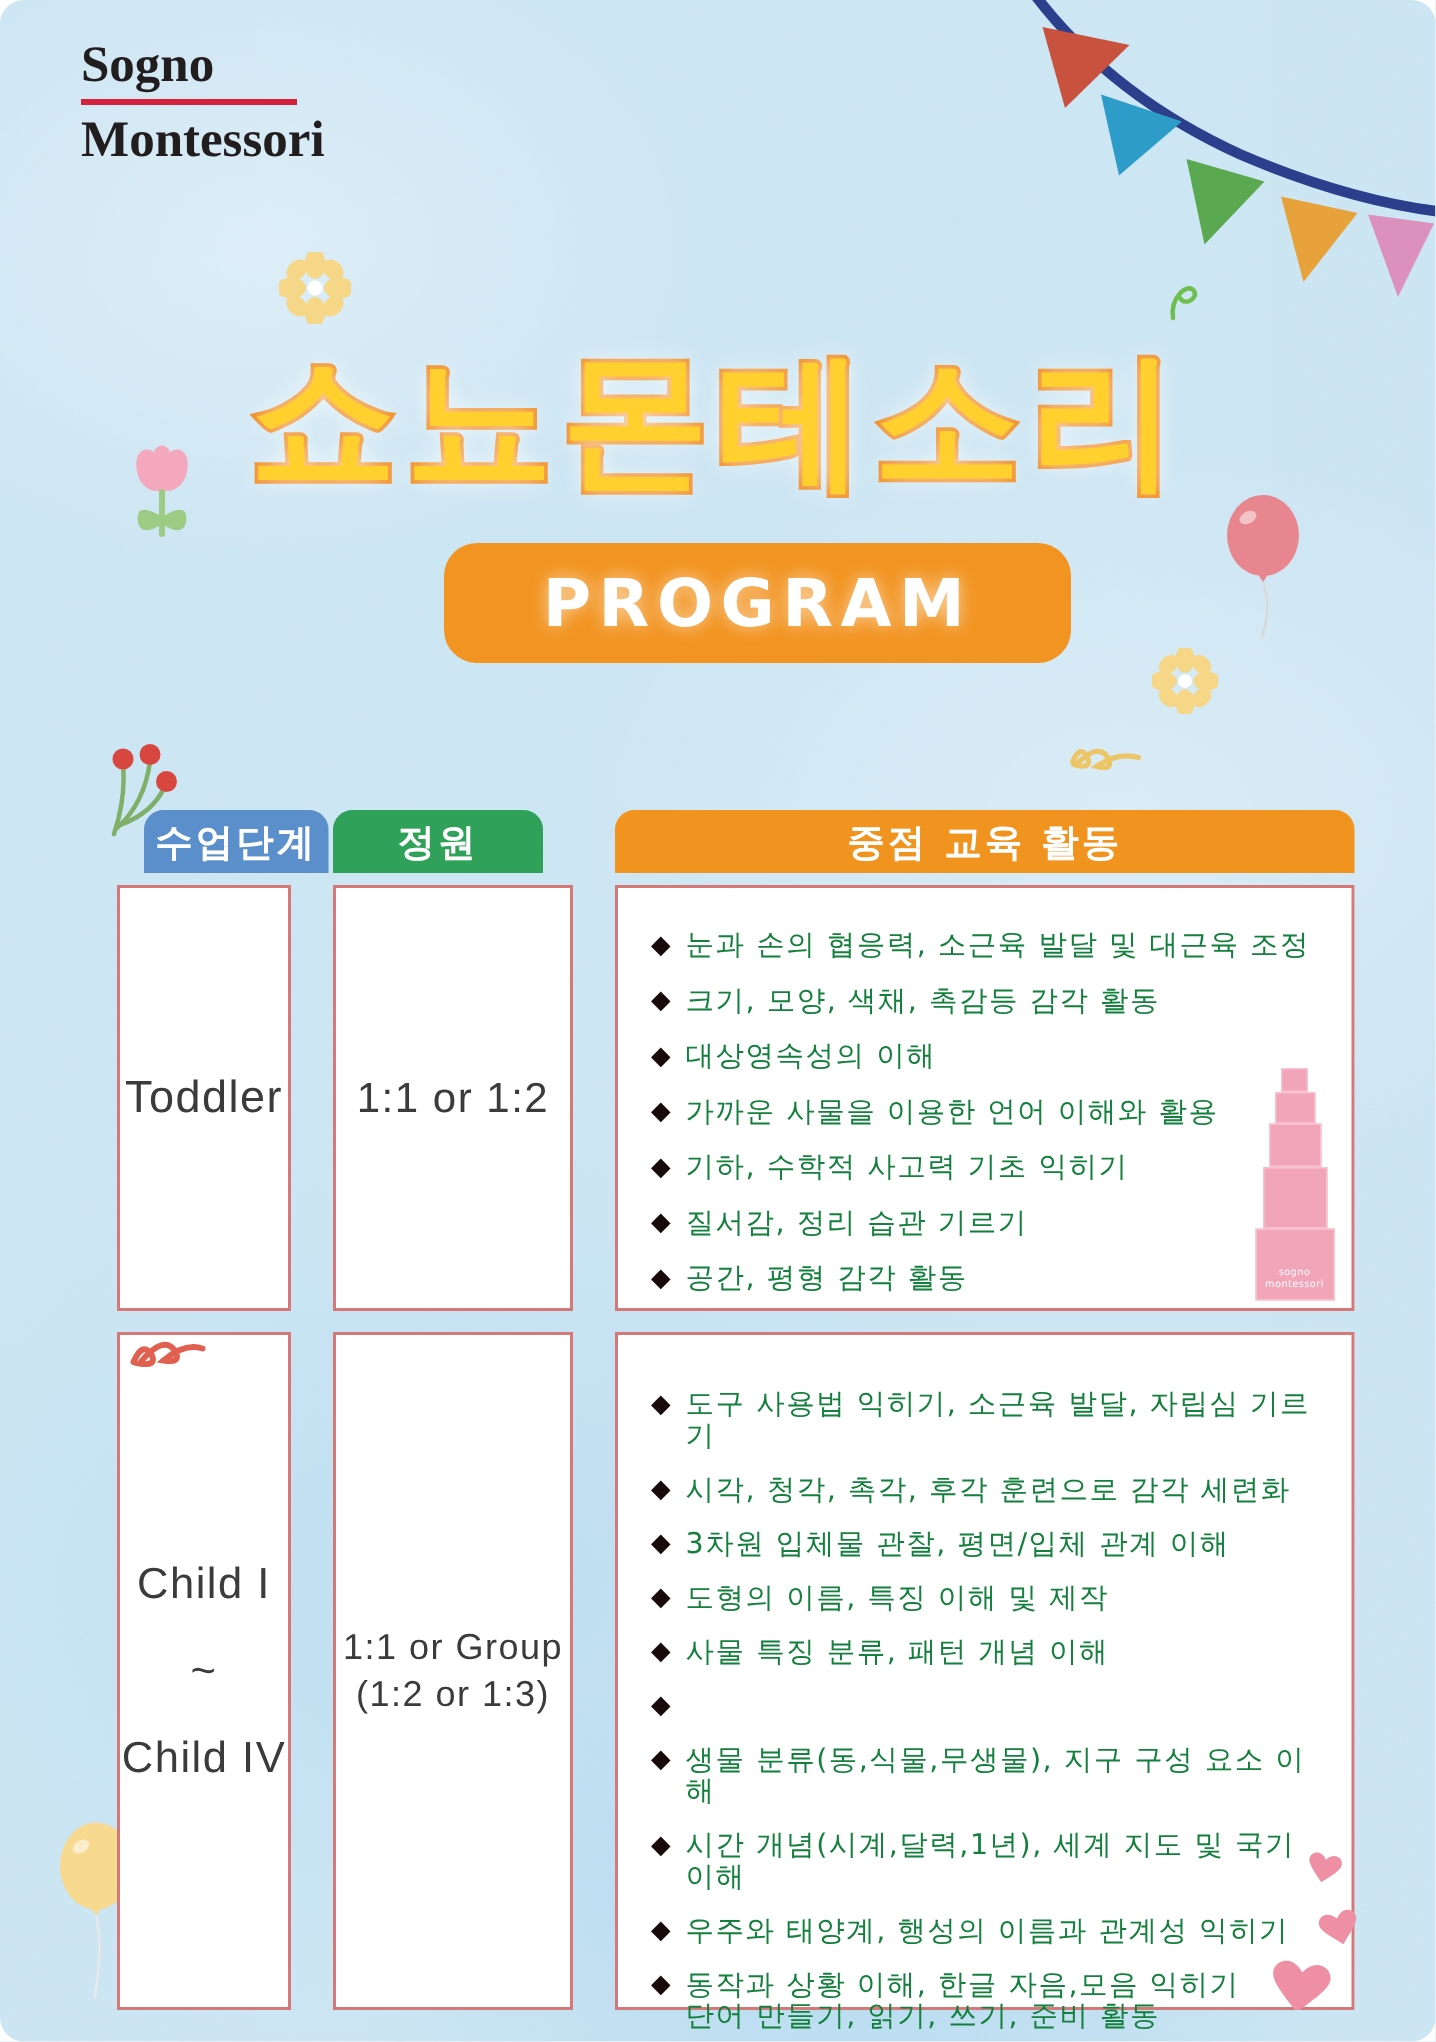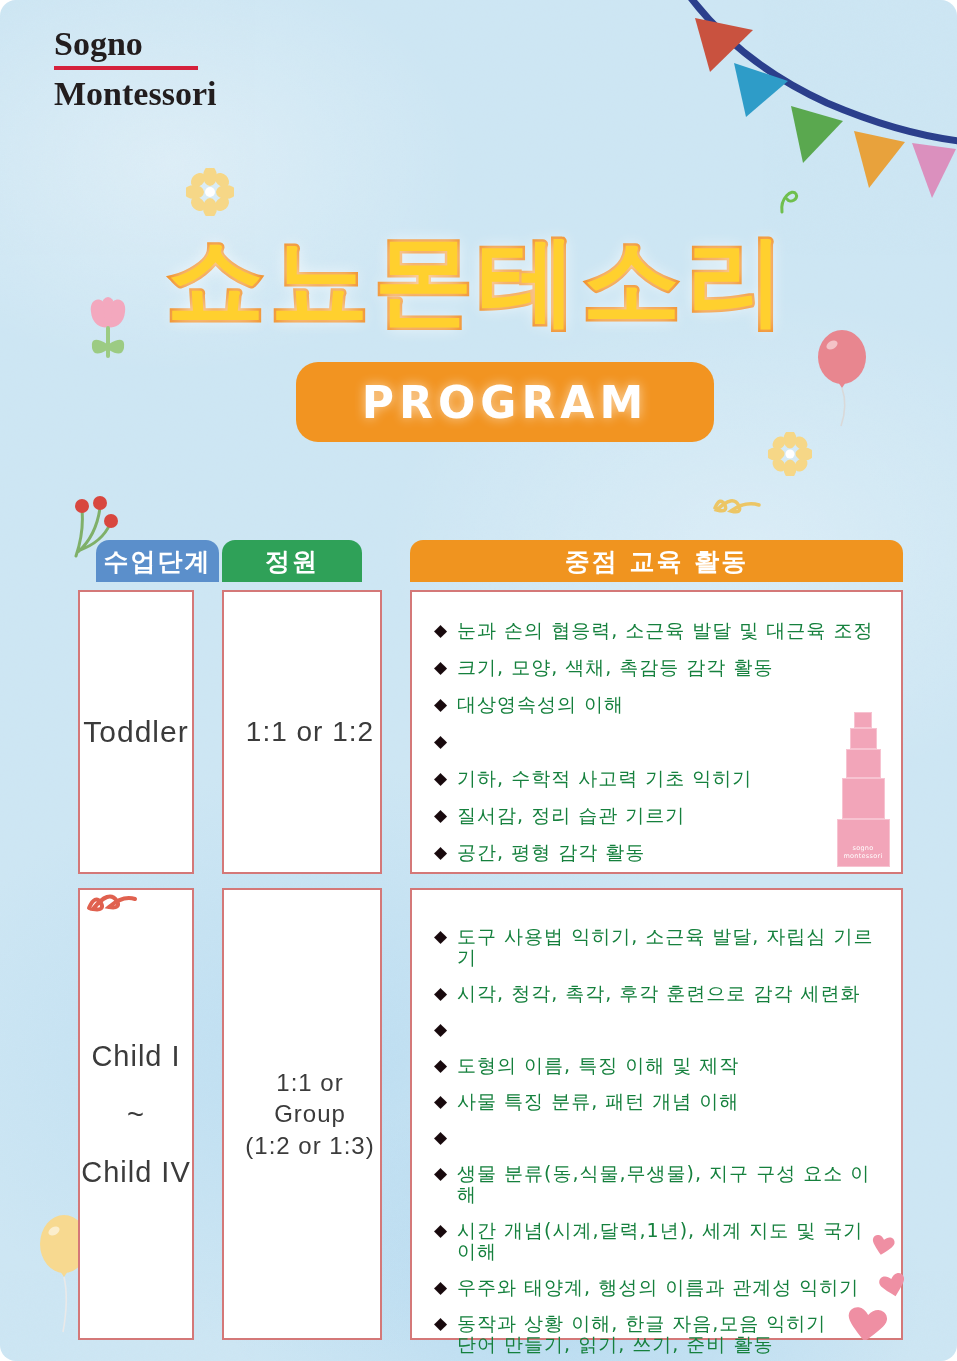--- a/index.html
+++ b/index.html
@@ -41,21 +41,21 @@
   .h1 { left:96px;  width:123px; background:#5b8fcb; }
   .h2 { left:222px; width:140px; background:#2fa158; }
   .h3 { left:410px; width:493px; background:#f0941f; }
 
   
   .cell { position:absolute; z-index:1; background:#ffffff;
           border:2px solid #d47878; box-sizing:border-box; }
   .r1 { top:590px; height:284px; }
   .r2 { top:888px; height:452px; }
   .c1 { left:78px;  width:116px; }
-  .c2 { left:222px; width:160px;padding-left:16px; }
+  .c2 { left:222px; width:160px; }
   .c3 { left:410px; width:493px; }
   .center-cell { display:flex; align-items:center; justify-content:center; text-align:center;
                  font-family:"Liberation Sans", sans-serif;
                  color:#3b3b3b; letter-spacing:1px; }
   .level1 { font-size:30px; }
   .cap1   { font-size:28px; }
   .level2 { font-size:29px; line-height:2.0; white-space:pre-line; }
   .cap2   { font-size:24px; line-height:1.3; white-space:pre-line; }
 
   
@@ -208,20 +208,21 @@
           <span class="act">크기, 모양, 색채, 촉감등 감각 활동</span>
         </li>
 
         <li>
           <span class="diamond">◆</span>
           <span class="act">대상영속성의 이해</span>
         </li>
 
         <li>
           <span class="diamond">◆</span>
+          <span class="act">가까운 사물을 이용한 언어 이해와 활용</span>
         </li>
 
         <li>
           <span class="diamond">◆</span>
           <span class="act">기하, 수학적 사고력 기초 익히기</span>
         </li>
 
         <li>
           <span class="diamond">◆</span>
           <span class="act">질서감, 정리 습관 기르기</span>
@@ -257,20 +258,21 @@
           <span class="act">도구 사용법 익히기, 소근육 발달, 자립심 기르기</span>
         </li>
 
         <li>
           <span class="diamond">◆</span>
           <span class="act">시각, 청각, 촉각, 후각 훈련으로 감각 세련화</span>
         </li>
 
         <li>
           <span class="diamond">◆</span>
+          <span class="act">3차원 입체물 관찰, 평면/입체 관계 이해</span>
         </li>
 
         <li>
           <span class="diamond">◆</span>
           <span class="act">도형의 이름, 특징 이해 및 제작</span>
         </li>
 
         <li>
           <span class="diamond">◆</span>
           <span class="act">사물 특징 분류, 패턴 개념 이해</span>

